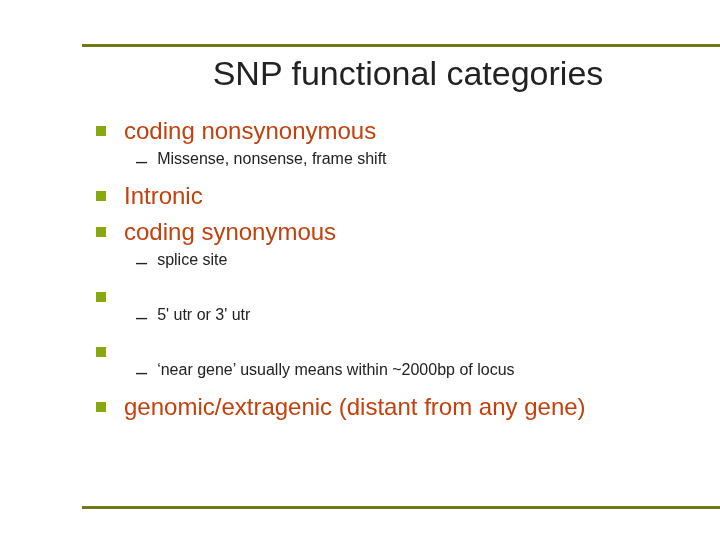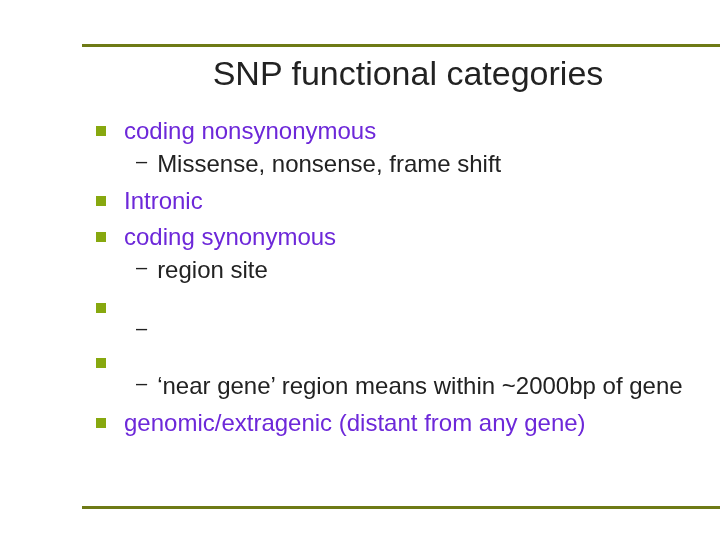--- a/index.html
+++ b/index.html
@@ -52,38 +52,38 @@
   .sq {
     width: 10px;
     height: 10px;
     background: #87a80f;
     flex: 0 0 auto;
     margin-top: 10px;
     margin-right: 18px;
   }
   .l1-text {
     font-size: 24px;
-    color: #6d28d9;
+    color: #c2410c;
     line-height: 1.25;
   }
   .l2 {
     display: flex;
     align-items: flex-start;
     margin-left: 40px;
     margin-top: 2px;
     margin-bottom: 4px;
   }
   .dash {
     font-size: 20px;
     color: #222;
     margin-right: 10px;
     line-height: 1.35;
   }
   .l2-text {
-    font-size: 24px;
+    font-size: 16px;
     color: #222;
     line-height: 1.35;
     max-width: 540px;
   }
 </style>
 </head>
 <body>
 
 <div class="slide">
   <div class="rule-top"></div>
@@ -105,36 +105,37 @@
       <span class="sq"></span>
       <span class="l1-text">Intronic</span>
     </div>
 
     <div class="l1">
       <span class="sq"></span>
       <span class="l1-text">coding synonymous</span>
     </div>
     <div class="l2">
       <span class="dash">–</span>
-      <span class="l2-text">region site</span>
+      <span class="l2-text">splice site</span>
     </div>
 
     <div class="l1">
       <span class="sq"></span>
     </div>
     <div class="l2">
       <span class="dash">–</span>
+      <span class="l2-text">5' utr or 3' utr</span>
     </div>
 
     <div class="l1">
       <span class="sq"></span>
     </div>
     <div class="l2">
       <span class="dash">–</span>
-      <span class="l2-text"> ‘near gene’ region means within ~2000bp of gene</span>
+      <span class="l2-text"> ‘near gene’ usually means within ~2000bp of locus</span>
     </div>
 
     <div class="l1">
       <span class="sq"></span>
       <span class="l1-text">genomic/extragenic (distant from any gene)</span>
     </div>
 
   </div>
 
   <div class="rule-bottom"></div>

